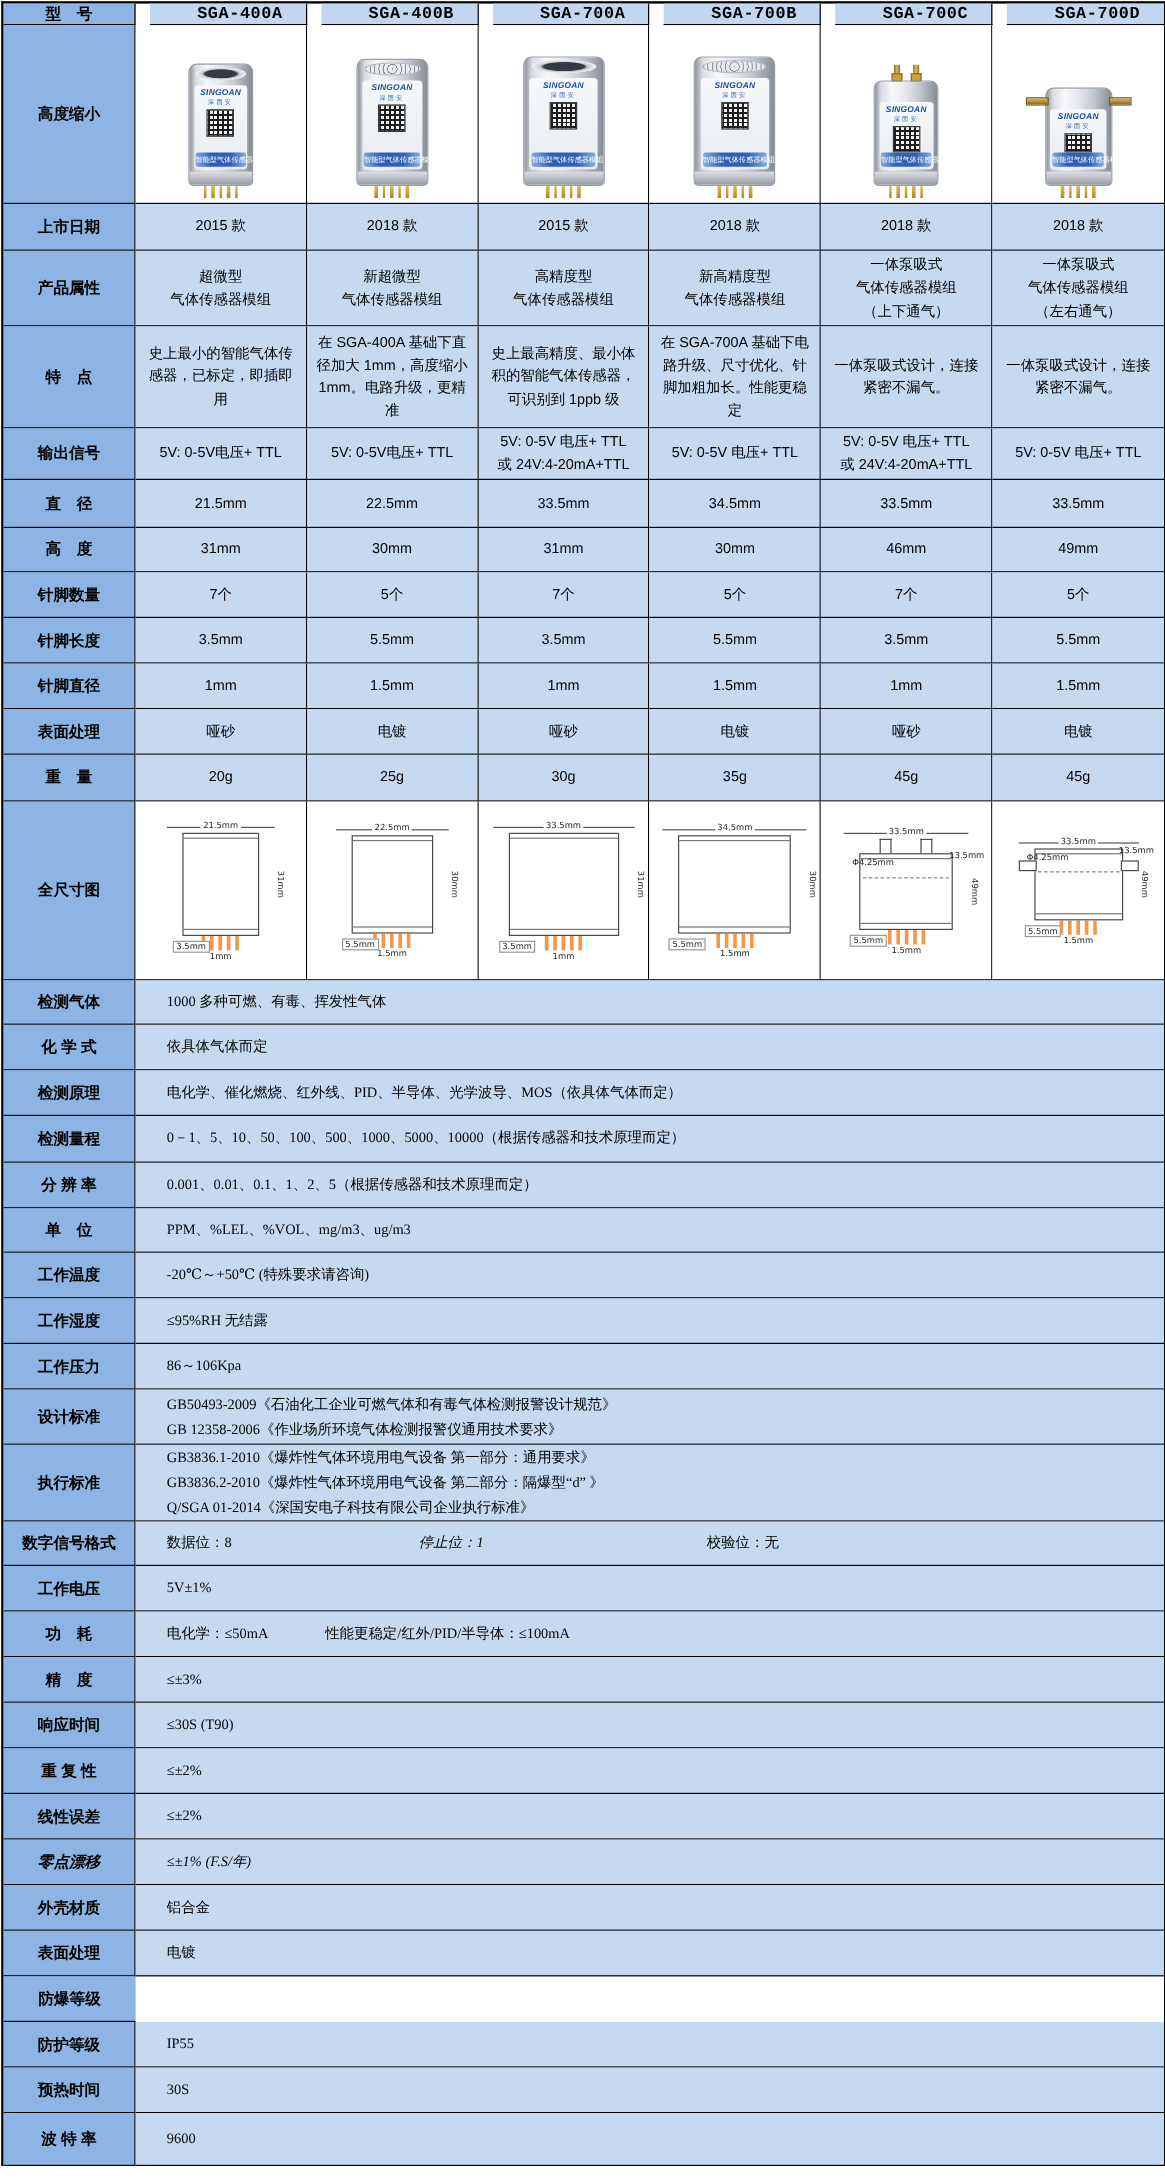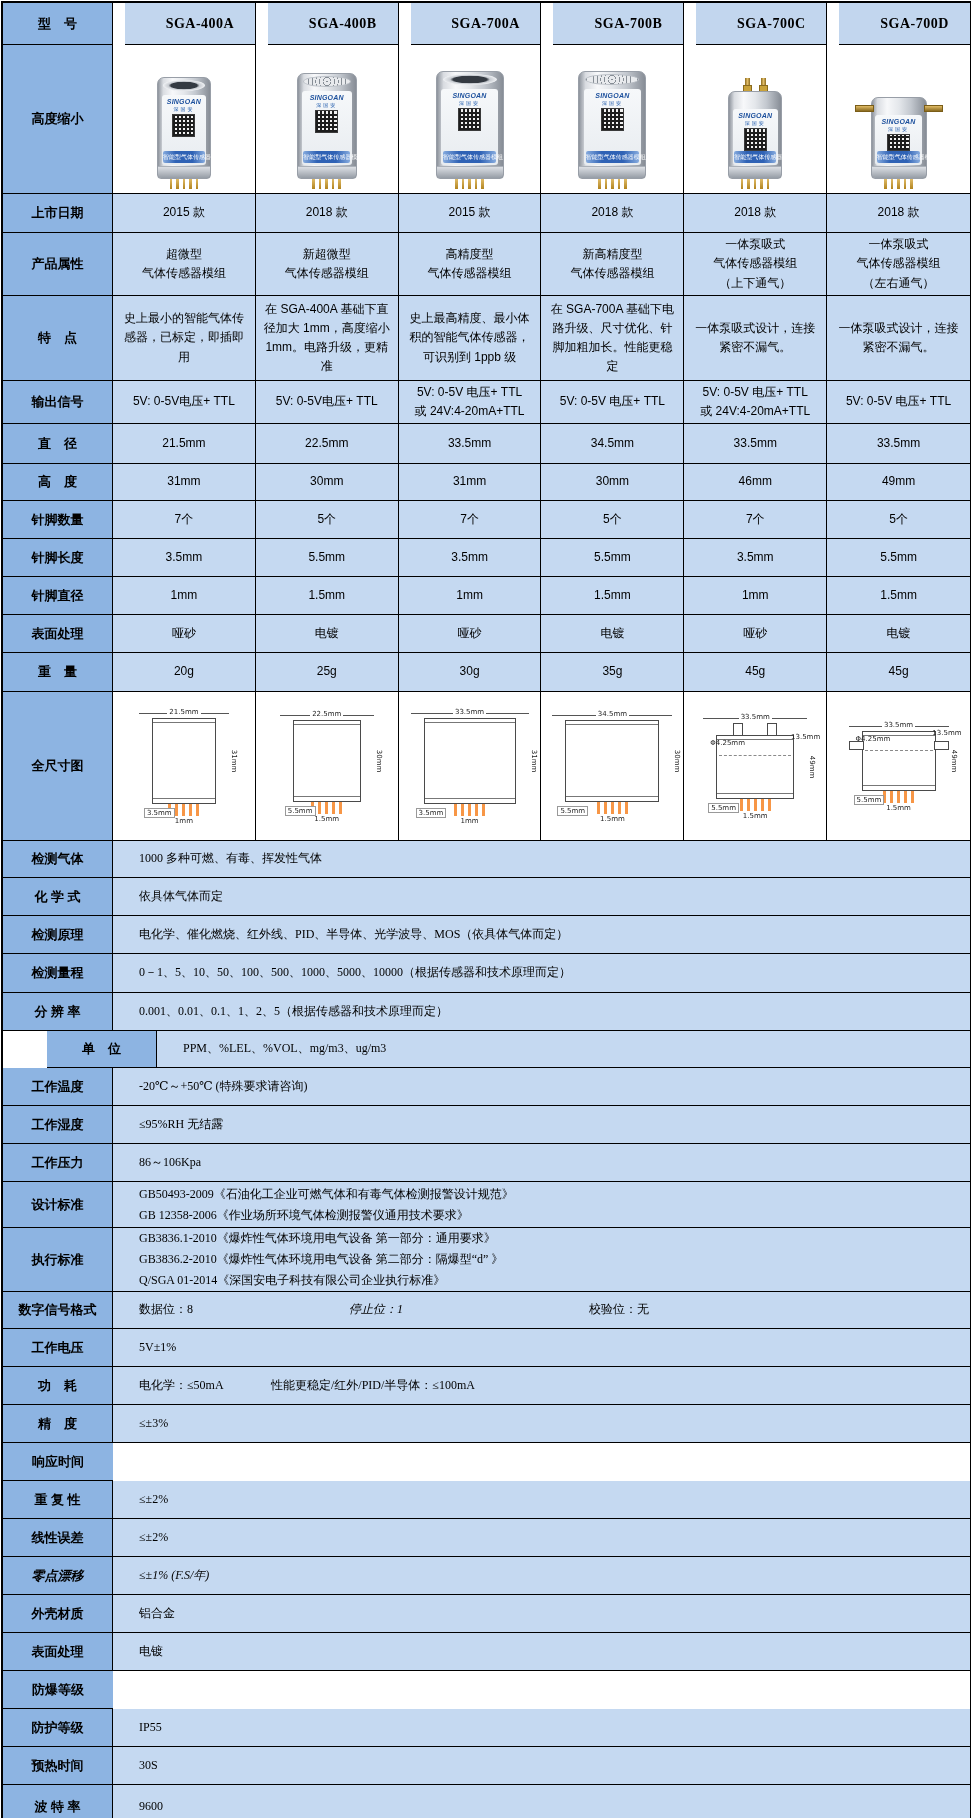--- a/index.html
+++ b/index.html
@@ -2,21 +2,21 @@
 <html><head>
 <meta charset="utf-8">
 <style>
   html,body{margin:0;padding:0;background:#fff;color:#000;font-family:"Liberation Sans",sans-serif;}
   .sheet{width:967px;margin:1px 0 0 1px;border:2px solid #000;border-bottom:none;}
   .g-row{display:grid;grid-template-columns:110px repeat(6,1fr);}
   .s-row{display:grid;grid-template-columns:110px 1fr;}
   .cell{border-right:1px solid #000;border-bottom:1px solid #000;box-sizing:border-box;overflow:hidden;}
   .g-row .cell:last-child,.s-row .cell:last-child{border-right:none;}
   .lab{background:#8db4e2;display:flex;align-items:center;justify-content:center;font-weight:bold;font-size:13px;text-align:center;line-height:1.35;padding:2px;}
-  .mhead{background:#c2d6ee;display:flex;align-items:center;justify-content:center;font-weight:bold;font-size:14px;font-family:Liberation Serif, serif;letter-spacing:.5px;padding-left:20px;}
+  .mhead{background:#c2d6ee;display:flex;align-items:center;justify-content:center;font-weight:bold;font-size:14px;font-family:Liberation Mono, monospace;letter-spacing:.5px;padding-left:20px;}
   .val{background:#c5d9f1;display:flex;align-items:center;justify-content:center;text-align:center;font-size:12px;line-height:1.6;padding:2px 6px;white-space:pre-line;}
   .photo{background:#fff;display:flex;align-items:flex-end;justify-content:center;padding-bottom:3px;}
   .dcell{background:#fff;display:flex;align-items:center;justify-content:center;}
   .s-val{background:#c5d9f1;display:flex;align-items:center;padding:2px 8px 2px 26px;font-size:12px;font-family:"Liberation Serif","DejaVu Serif",serif;line-height:1.6;}
   .s-val .lines div{line-height:1.75;}
   .s-val .part{display:inline-block;}
 
   
   .device{display:flex;flex-direction:column;align-items:center;}
   .dev-body{position:relative;border:1px solid #989ea7;border-radius:7px 7px 4px 4px;
@@ -66,21 +66,21 @@
   .dpin{width:3px;height:12px;background:#f79646;}
   .dim-pindia{margin-top:1px;}
   .dim-tubedia{position:absolute;top:4px;left:-6px;}
   .dim-tubeh{position:absolute;top:-2px;right:-26px;}
 </style>
 </head>
 <body>
 
 <div class="sheet">
   <div id="grid-section">
-      <div class="g-row" style="height: 42px; gap: 12px;">
+      <div class="g-row" style="height: 18px; gap: 12px;">
         <div class="cell lab">型　号</div>
         <div class="cell mhead">SGA-400A</div>
         <div class="cell mhead">SGA-400B</div>
         <div class="cell mhead">SGA-700A</div>
         <div class="cell mhead">SGA-700B</div>
         <div class="cell mhead">SGA-700C</div>
         <div class="cell mhead">SGA-700D</div>
       </div>
       <div class="g-row" style="height: 149px;">
         <div class="cell lab">高度缩小</div>
@@ -474,21 +474,21 @@
         <div class="cell s-val">
           <span>0－1、5、10、50、100、500、1000、5000、10000（根据传感器和技术原理而定）</span>
         </div>
       </div>
       <div class="s-row" style="height: 38px;">
         <div class="cell lab">分 辨 率</div>
         <div class="cell s-val">
           <span>0.001、0.01、0.1、1、2、5（根据传感器和技术原理而定）</span>
         </div>
       </div>
-      <div class="s-row" style="height: 37px; margin-left: 44px;">
+      <div class="s-row" style="height: 37px;">
         <div class="cell lab">单　位</div>
         <div class="cell s-val">
           <span>PPM、%LEL、%VOL、mg/m3、ug/m3</span>
         </div>
       </div>
       <div class="s-row" style="height: 38px;">
         <div class="cell lab">工作温度</div>
         <div class="cell s-val">
           <span>-20℃～+50℃ (特殊要求请咨询)</span>
         </div>
@@ -546,20 +546,23 @@
         </div>
       </div>
       <div class="s-row" style="height: 38px;">
         <div class="cell lab">精　度</div>
         <div class="cell s-val">
           <span>≤±3%</span>
         </div>
       </div>
       <div class="s-row" style="height: 38px;">
         <div class="cell lab">响应时间</div>
+        <div class="cell s-val">
+          <span>≤30S (T90)</span>
+        </div>
       </div>
       <div class="s-row" style="height: 38px;">
         <div class="cell lab">重 复 性</div>
         <div class="cell s-val">
           <span>≤±2%</span>
         </div>
       </div>
       <div class="s-row" style="height: 38px;">
         <div class="cell lab">线性误差</div>
         <div class="cell s-val">

